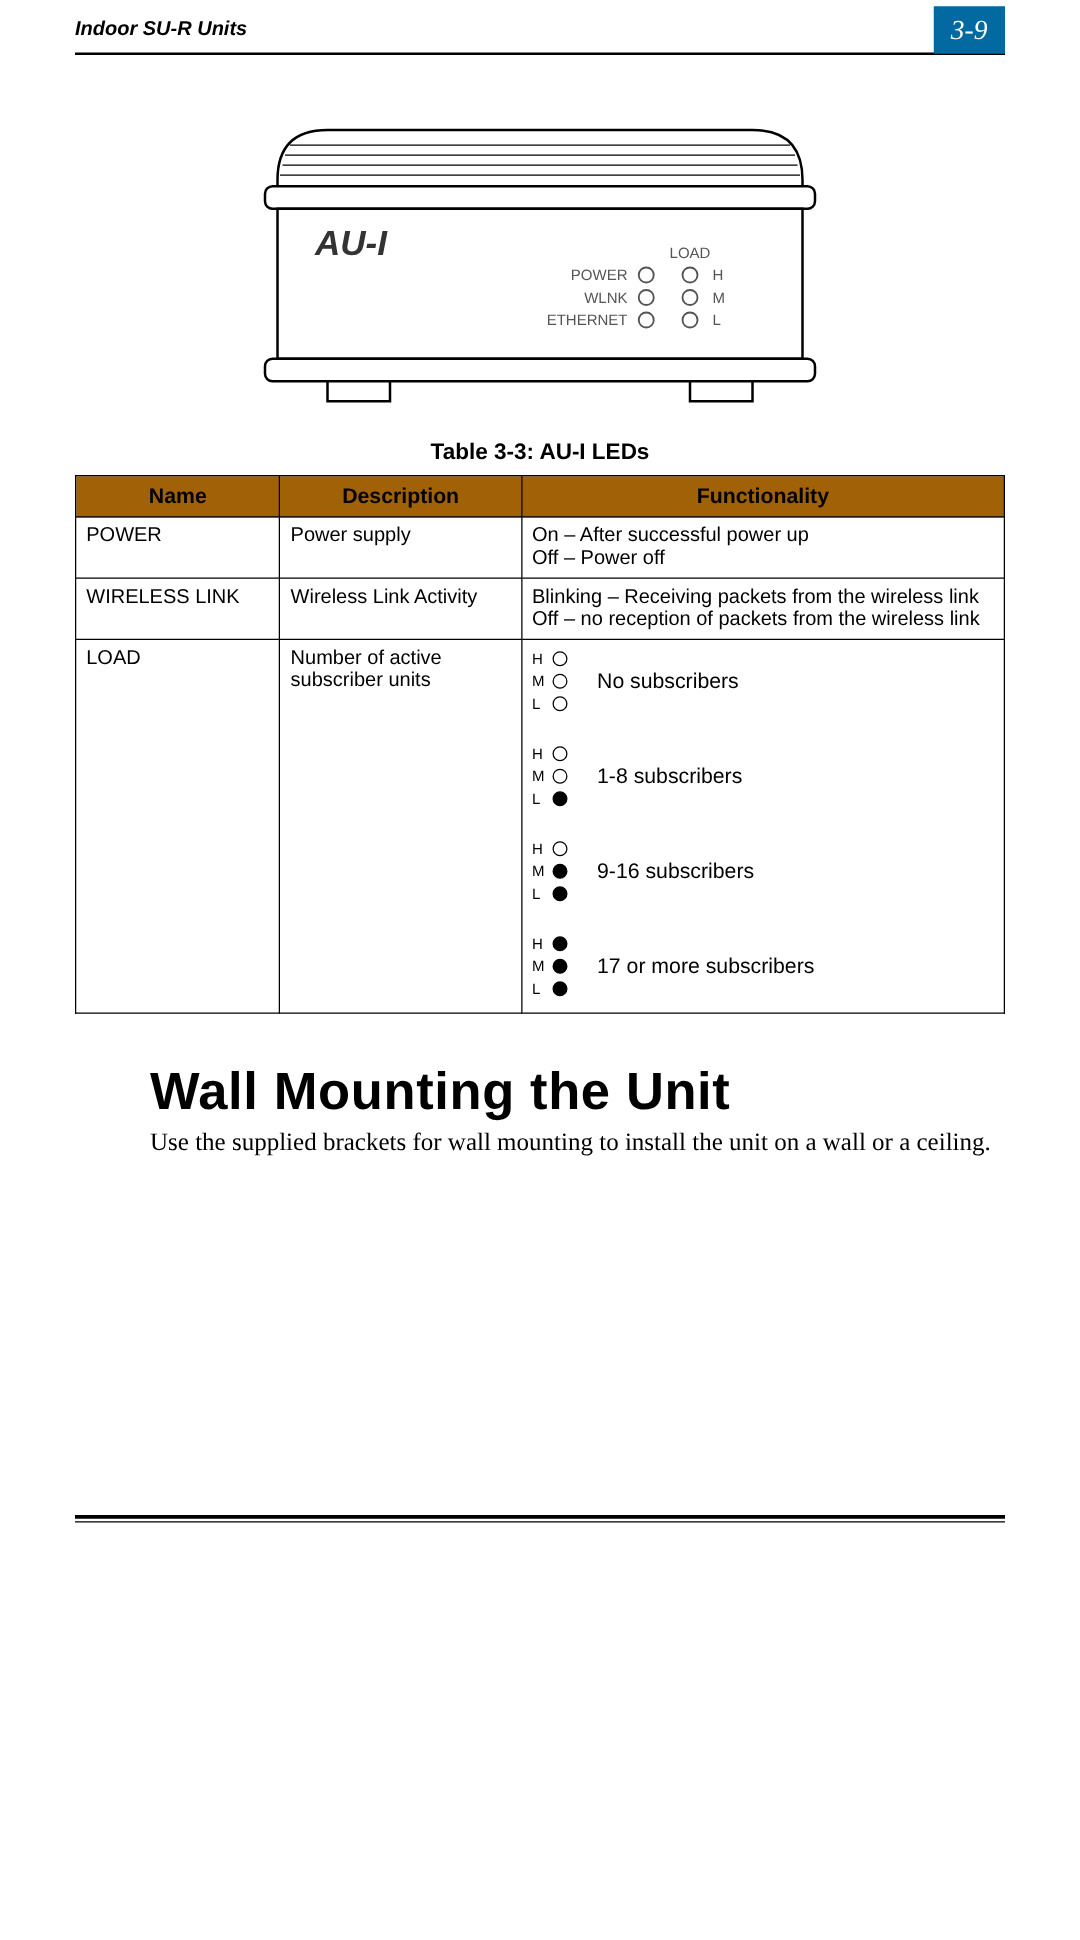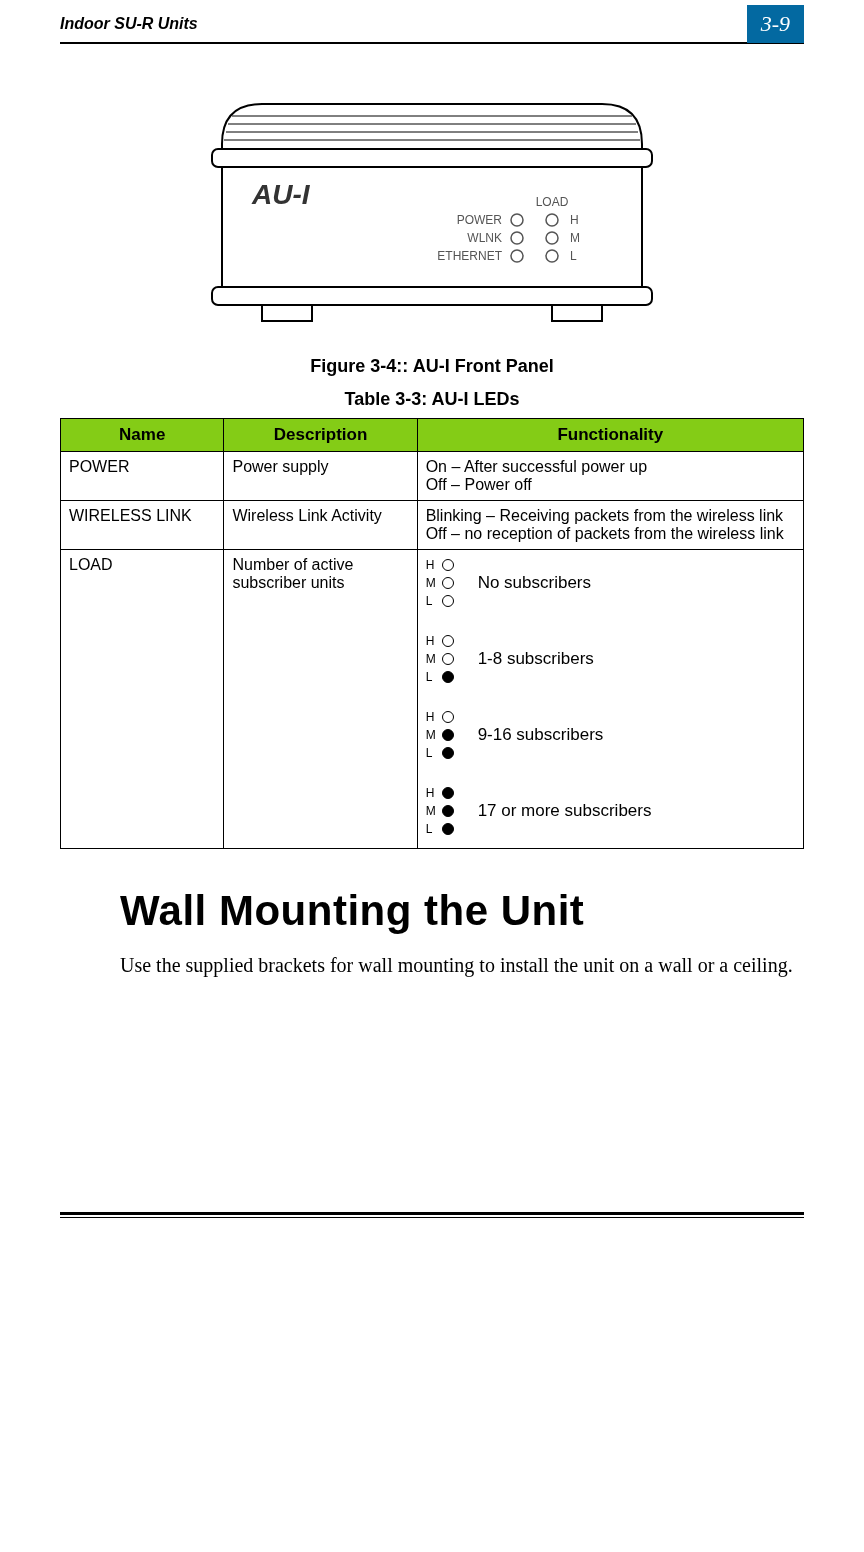--- a/index.html
+++ b/index.html
@@ -9,37 +9,37 @@
   .header-left { font-style: italic; font-weight: bold; font-size: 16px; font-family: Arial, sans-serif; }
   .page-number-box { background: #0369a1; color: #fff; font-style: italic; font-family: "Times New Roman", serif; font-size: 22px; padding: 6px 14px; }
   .header-rule { border: 0; border-top: 2px solid #000; margin-top: 2px; }
   .figure-area { text-align: center; margin-top: 40px; }
   .device-figure { display: inline-block; }
   .device-svg { width: 460px; height: 250px; }
   .caption { text-align: center; font-family: Arial, Helvetica, sans-serif; font-weight: bold; font-size: 18px; margin-top: 18px; }
   .caption2 { text-align: center; font-family: Arial, Helvetica, sans-serif; font-weight: bold; font-size: 18px; margin-top: 12px; }
   table.leds { width: 100%; border-collapse: collapse; margin-top: 8px; font-family: Arial, Helvetica, sans-serif; }
   table.leds th, table.leds td { border: 1px solid #000; padding: 6px 8px; text-align: left; vertical-align: top; font-size: 16px; }
-  table.leds th { background: #84cc16; font-weight: bold; text-align: center; font-size: 17px; }
+  table.leds th { background: #a16207; font-weight: bold; text-align: center; font-size: 17px; }
   table.leds td { font-family: Arial, Helvetica, sans-serif; }
   .col-name { width: 22%; }
   .col-desc { width: 26%; }
   .col-func { width: 52%; }
   .led-row { font-family: Arial, Helvetica, sans-serif; }
   .led-diagram-cell { padding: 8px 10px; }
   .led-block { display: flex; align-items: center; margin-bottom: 22px; }
   .led-block:last-child { margin-bottom: 4px; }
   .led-column { display: inline-flex; flex-direction: column; margin-right: 24px; }
   .led-line { display: flex; align-items: center; height: 18px; }
   .led-lbl { width: 16px; font-size: 12px; font-family: Arial, sans-serif; }
   .led-dot-empty { width: 12px; height: 12px; border: 1.5px solid #000; border-radius: 50%; display: inline-block; }
   .led-dot-filled { width: 12px; height: 12px; background: #000; border: 1.5px solid #000; border-radius: 50%; display: inline-block; }
   .led-text { font-size: 17px; font-family: Arial, sans-serif; }
   .section-title { font-family: Arial, Helvetica, sans-serif; font-weight: 900; font-size: 42px; margin-top: 38px; margin-left: 60px; letter-spacing: 0.5px; }
-  .body-text { font-family: "Times New Roman", serif; font-size: 20px; margin-top: 17px; margin-left: 60px; line-height: 1.35; }
+  .body-text { font-family: "Times New Roman", serif; font-size: 20px; margin-top: 4px; margin-left: 60px; line-height: 1.35; }
   .footer { position: absolute; bottom: 40px; left: 60px; right: 60px; }
   .footer-rule-thick { border: 0; border-top: 3px solid #000; }
   .footer-rule-thin { border: 0; border-top: 1px solid #000; margin-top: 2px; }
   .footer-text { text-align: right; font-family: "Times New Roman", serif; font-weight: bold; font-size: 20px; margin-top: 10px; }
 </style>
 </head>
 <body>
 
 <div class="page">
 
@@ -85,21 +85,20 @@
         <circle cx="350" cy="154" r="6" fill="none" stroke="#555" stroke-width="1.5"></circle>
         <circle cx="350" cy="172" r="6" fill="none" stroke="#555" stroke-width="1.5"></circle>
 
         <text x="368" y="140" font-family="Arial" font-size="12" fill="#555">H</text>
         <text x="368" y="158" font-family="Arial" font-size="12" fill="#555">M</text>
         <text x="368" y="176" font-family="Arial" font-size="12" fill="#555">L</text>
       </svg>
     </div>
   </div>
 
-  <div class="caption">Figure 3-4:: AU-I Front Panel</div>
   <div class="caption2">Table 3-3: AU-I LEDs</div>
 
   <table class="leds">
     <thead>
       <tr>
         <th class="col-name">Name</th>
         <th class="col-desc">Description</th>
         <th class="col-func">Functionality</th>
       </tr>
     </thead>

